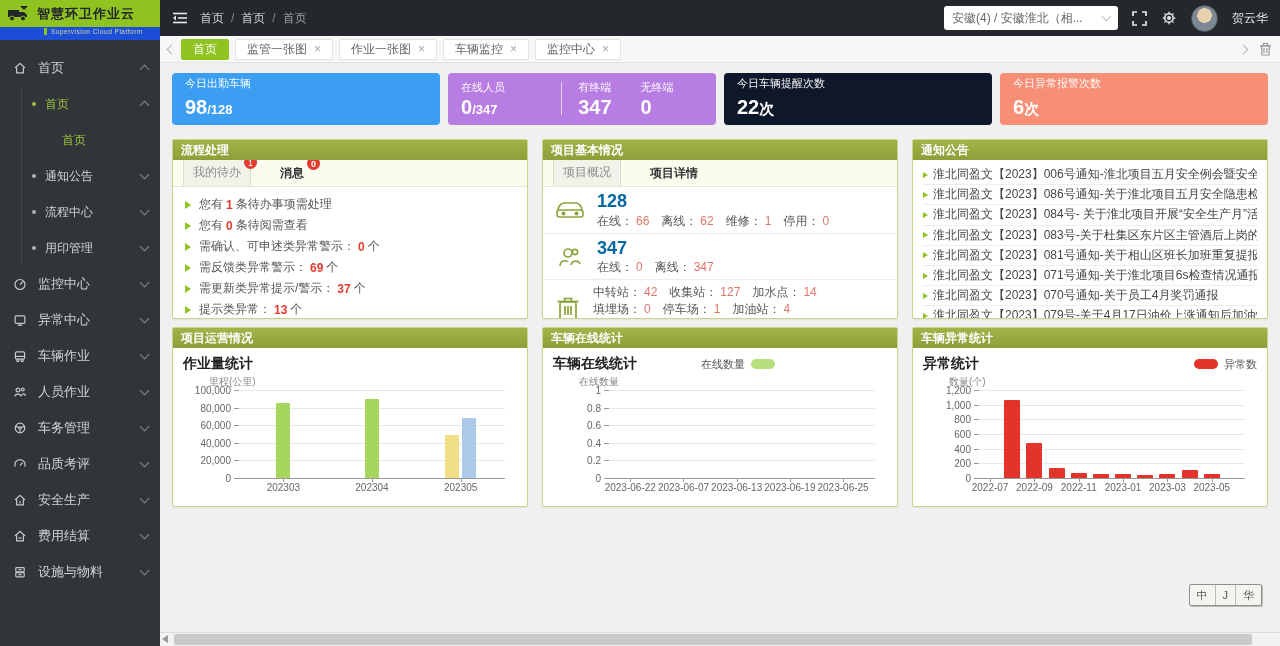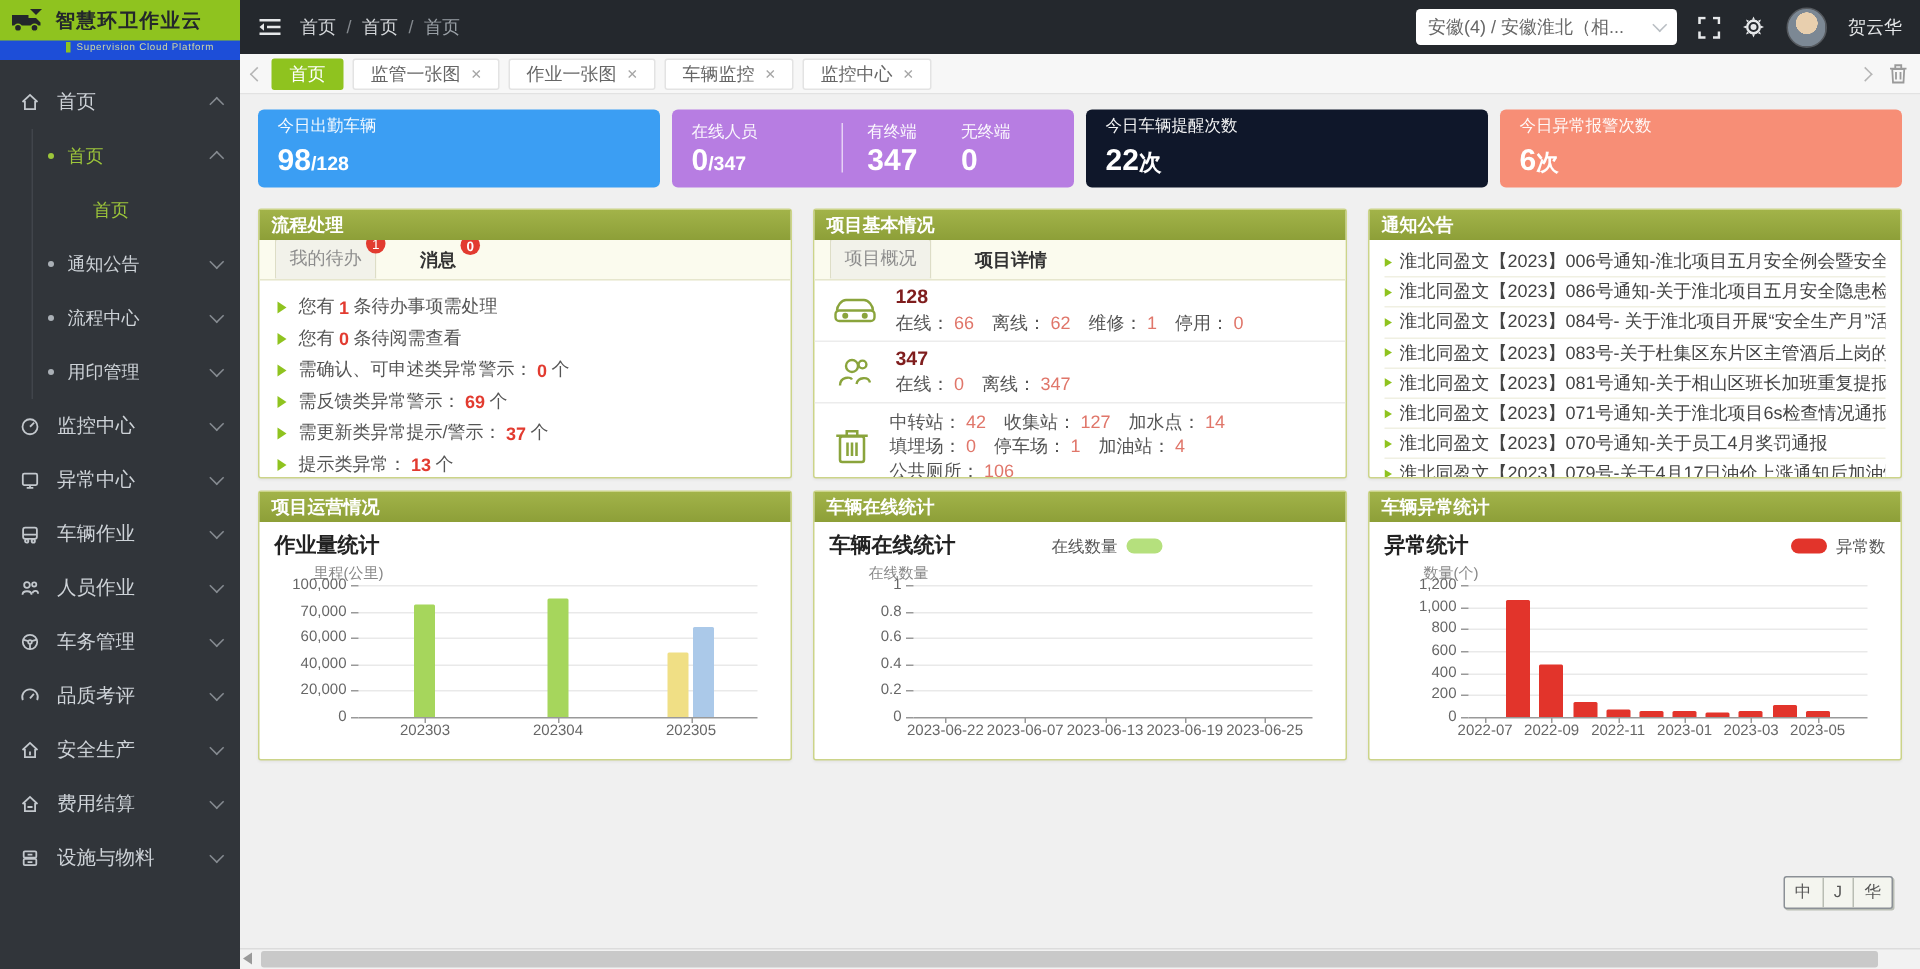--- a/index.html
+++ b/index.html
@@ -68,21 +68,21 @@
   .ptab.active{background:#f2f2ea;border:1px solid #ddddc6;border-bottom-color:#f2f2ea;color:#8d8d8d;font-weight:normal;border-radius:2px 2px 0 0;}
   .badge{position:absolute;top:-4px;right:-7px;min-width:13px;height:13px;border-radius:7px;background:#e23b30;color:#fff;font-size:9px;display:flex;align-items:center;justify-content:center;padding:0 2px;box-sizing:border-box;}
   .plist{padding:7px 12px;}
   .pitem{display:flex;align-items:center;height:21px;font-size:12px;color:#555;cursor:pointer;white-space:nowrap;}
   .tri{width:0;height:0;border-left:6px solid #8fc31f;border-top:4px solid transparent;border-bottom:4px solid transparent;margin-right:8px;flex-shrink:0;}
   .num{color:#e23b30;font-weight:bold;margin:0 3px;}
   
   .sec{padding:4px 12px 3px;border-bottom:1px solid #ececec;display:flex;gap:12px;align-items:center;}
   .sec:last-child{border-bottom:none;}
   .sec-ic{flex-shrink:0;display:flex;}
-  .sec-total{font-size:13px;font-weight:bold;color:#7f1d1d;line-height:1.15;}
+  .sec-total{font-size:18px;font-weight:bold;color:#0369a1;line-height:1.15;}
   .sec-stats{display:flex;gap:12px;font-size:12px;color:#555;margin-top:1px;white-space:nowrap;}
   .rv{color:#e0766a;margin-left:3px;}
   .fac-lines .sec-stats{margin-top:0;line-height:16.5px;}
   
   .nlist{padding:5px 10px 0;}
   .nitem{height:19.2px;display:flex;align-items:center;font-size:12px;color:#444;border-bottom:1px solid #f0f0e2;white-space:nowrap;overflow:hidden;cursor:pointer;}
   .nitem .tri{border-left-width:5px;border-top-width:3.5px;border-bottom-width:3.5px;margin-right:5px;}
   
   .chart-body{padding:6px 10px;}
   .chart-head{display:flex;align-items:center;height:20px;}
@@ -569,21 +569,21 @@
                 <div class="grid" style="top: 80%;"></div>
                 <span class="ytick" style="top: 80%;">20,000</span>
                 <span class="ydash" style="top: 80%;"></span>
                 <div class="grid" style="top: 60%;"></div>
                 <span class="ytick" style="top: 60%;">40,000</span>
                 <span class="ydash" style="top: 60%;"></span>
                 <div class="grid" style="top: 40%;"></div>
                 <span class="ytick" style="top: 40%;">60,000</span>
                 <span class="ydash" style="top: 40%;"></span>
                 <div class="grid" style="top: 20%;"></div>
-                <span class="ytick" style="top: 20%;">70,000</span>
+                <span class="ytick" style="top: 20%;">80,000</span>
                 <span class="ydash" style="top: 20%;"></span>
                 <div class="grid" style="top: 0%;"></div>
                 <span class="ytick" style="top: 0%;">100,000</span>
                 <span class="ydash" style="top: 0%;"></span>
                 <div class="bar" style="left: calc(16.6667% - 7px); width: 14px; height: 85.5%; background: rgb(166, 214, 92);"></div>
                 <div class="bar" style="left: calc(50% - 7px); width: 14px; height: 90%; background: rgb(166, 214, 92);"></div>
                 <div class="bar" style="left: calc(83.3333% - 15.5px); width: 14px; height: 49%; background: rgb(240, 223, 133);"></div>
                 <div class="bar" style="left: calc(83.3333% + 1.5px); width: 14px; height: 68%; background: rgb(171, 201, 233);"></div>
               </div>
               <div class="xrow">

